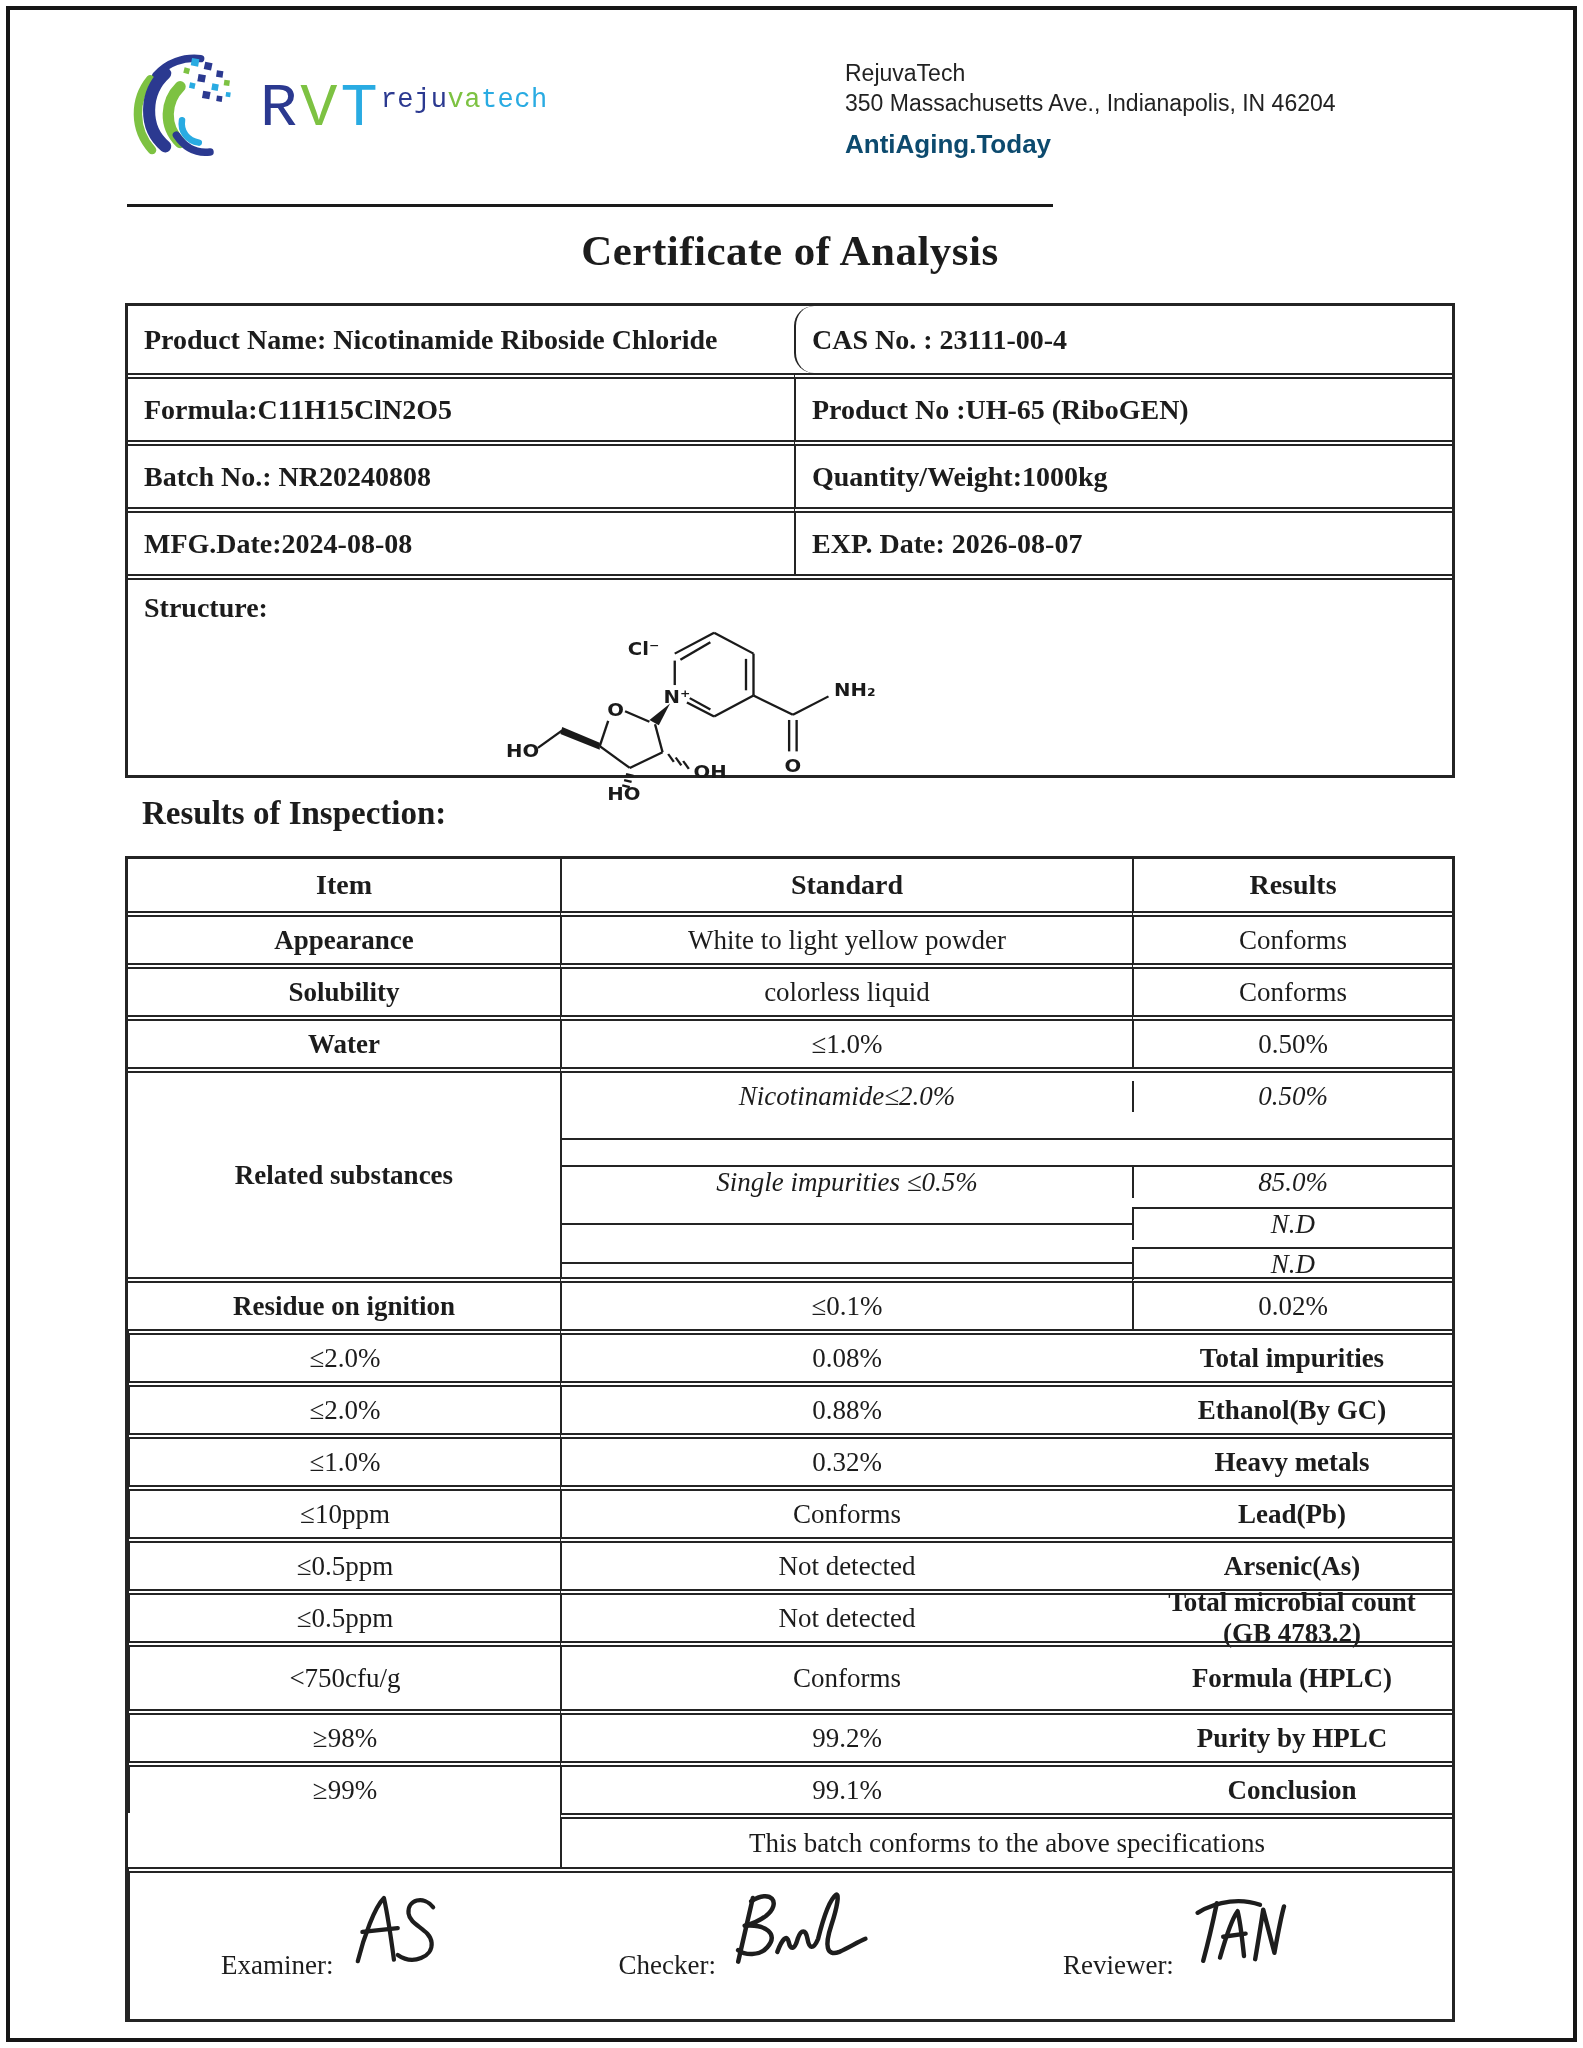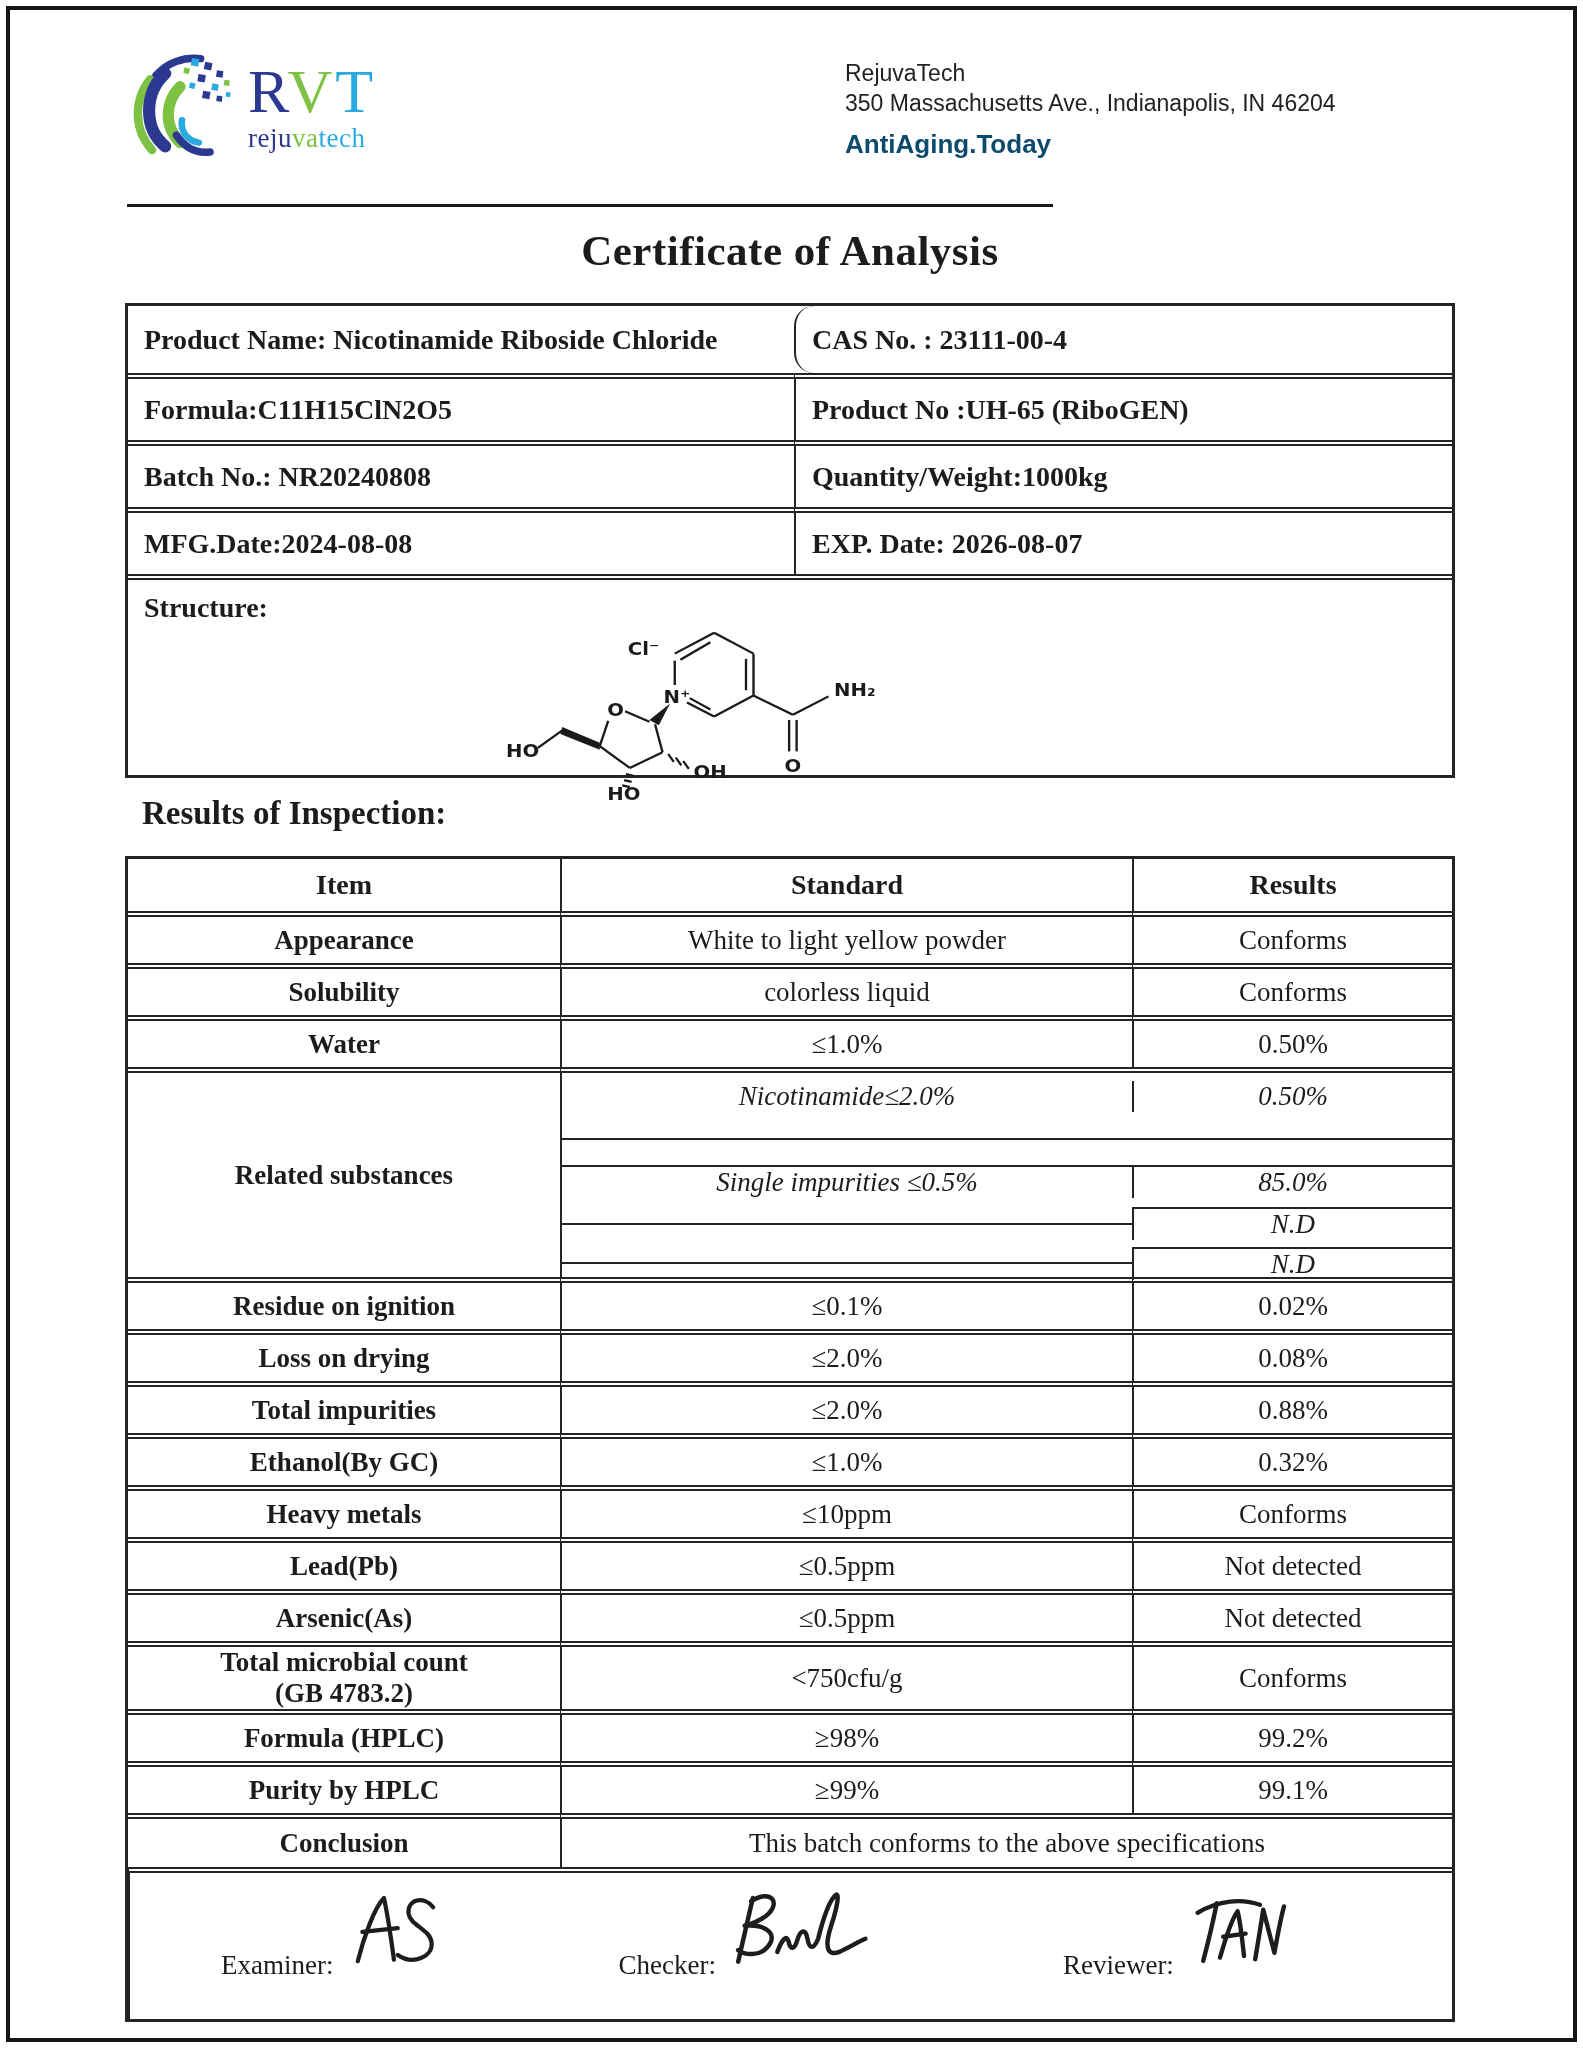--- a/index.html
+++ b/index.html
@@ -5,21 +5,21 @@
   html,body{margin:0;padding:0;}
   body{
     width:1583px;height:2048px;position:relative;background:#ffffff;
     font-family:"Liberation Serif","DejaVu Serif",serif;color:#1c1c1c;
     overflow:hidden;
   }
   .frame{position:absolute;inset:6px;border:4px solid #161616;}
 
   
   .logo{position:absolute;left:126px;top:52px;display:flex;align-items:center;}
-  .logo-text{margin-left:10px;display:flex;flex-direction:column;font-family:Liberation Serif, serif;}
+  .logo-text{margin-left:22px;display:flex;flex-direction:row;font-family:Liberation Mono, monospace;}
   .logo-rvt{font-size:62px;line-height:0.9;letter-spacing:3px;font-weight:400;}
   .logo-word{font-size:27px;letter-spacing:0.5px;margin-top:4px;}
   .c-blue{color:#2B3990;} .c-green{color:#7DC242;} .c-lblue{color:#29ABE2;}
 
   .company{position:absolute;left:845px;top:58px;font-family:"Liberation Sans","DejaVu Sans",sans-serif;}
   .company-name,.company-addr{font-size:23px;line-height:1.32;color:#222;}
   .company-brand{font-size:26px;font-weight:bold;margin-top:10px;color:#0c4a6e;}
 
   .rule{position:absolute;left:127px;top:204px;width:926px;height:3px;background:#1a1a1a;}
 
@@ -200,21 +200,20 @@
     <div class="rs sub-top"></div>
     <div class="rr sub-top">N.D</div>
     <div class="rs sub-top"></div>
     <div class="rr sub-top">N.D</div>
   </div>
 
   <div class="c1">Residue on ignition</div>
   <div>≤0.1%</div>
   <div>0.02%</div>
 
-  <div class="c1">Loss on drying</div>
   <div>≤2.0%</div>
   <div>0.08%</div>
 
   <div class="c1">Total impurities</div>
   <div>≤2.0%</div>
   <div>0.88%</div>
 
   <div class="c1">Ethanol(By GC)</div>
   <div>≤1.0%</div>
   <div>0.32%</div>

